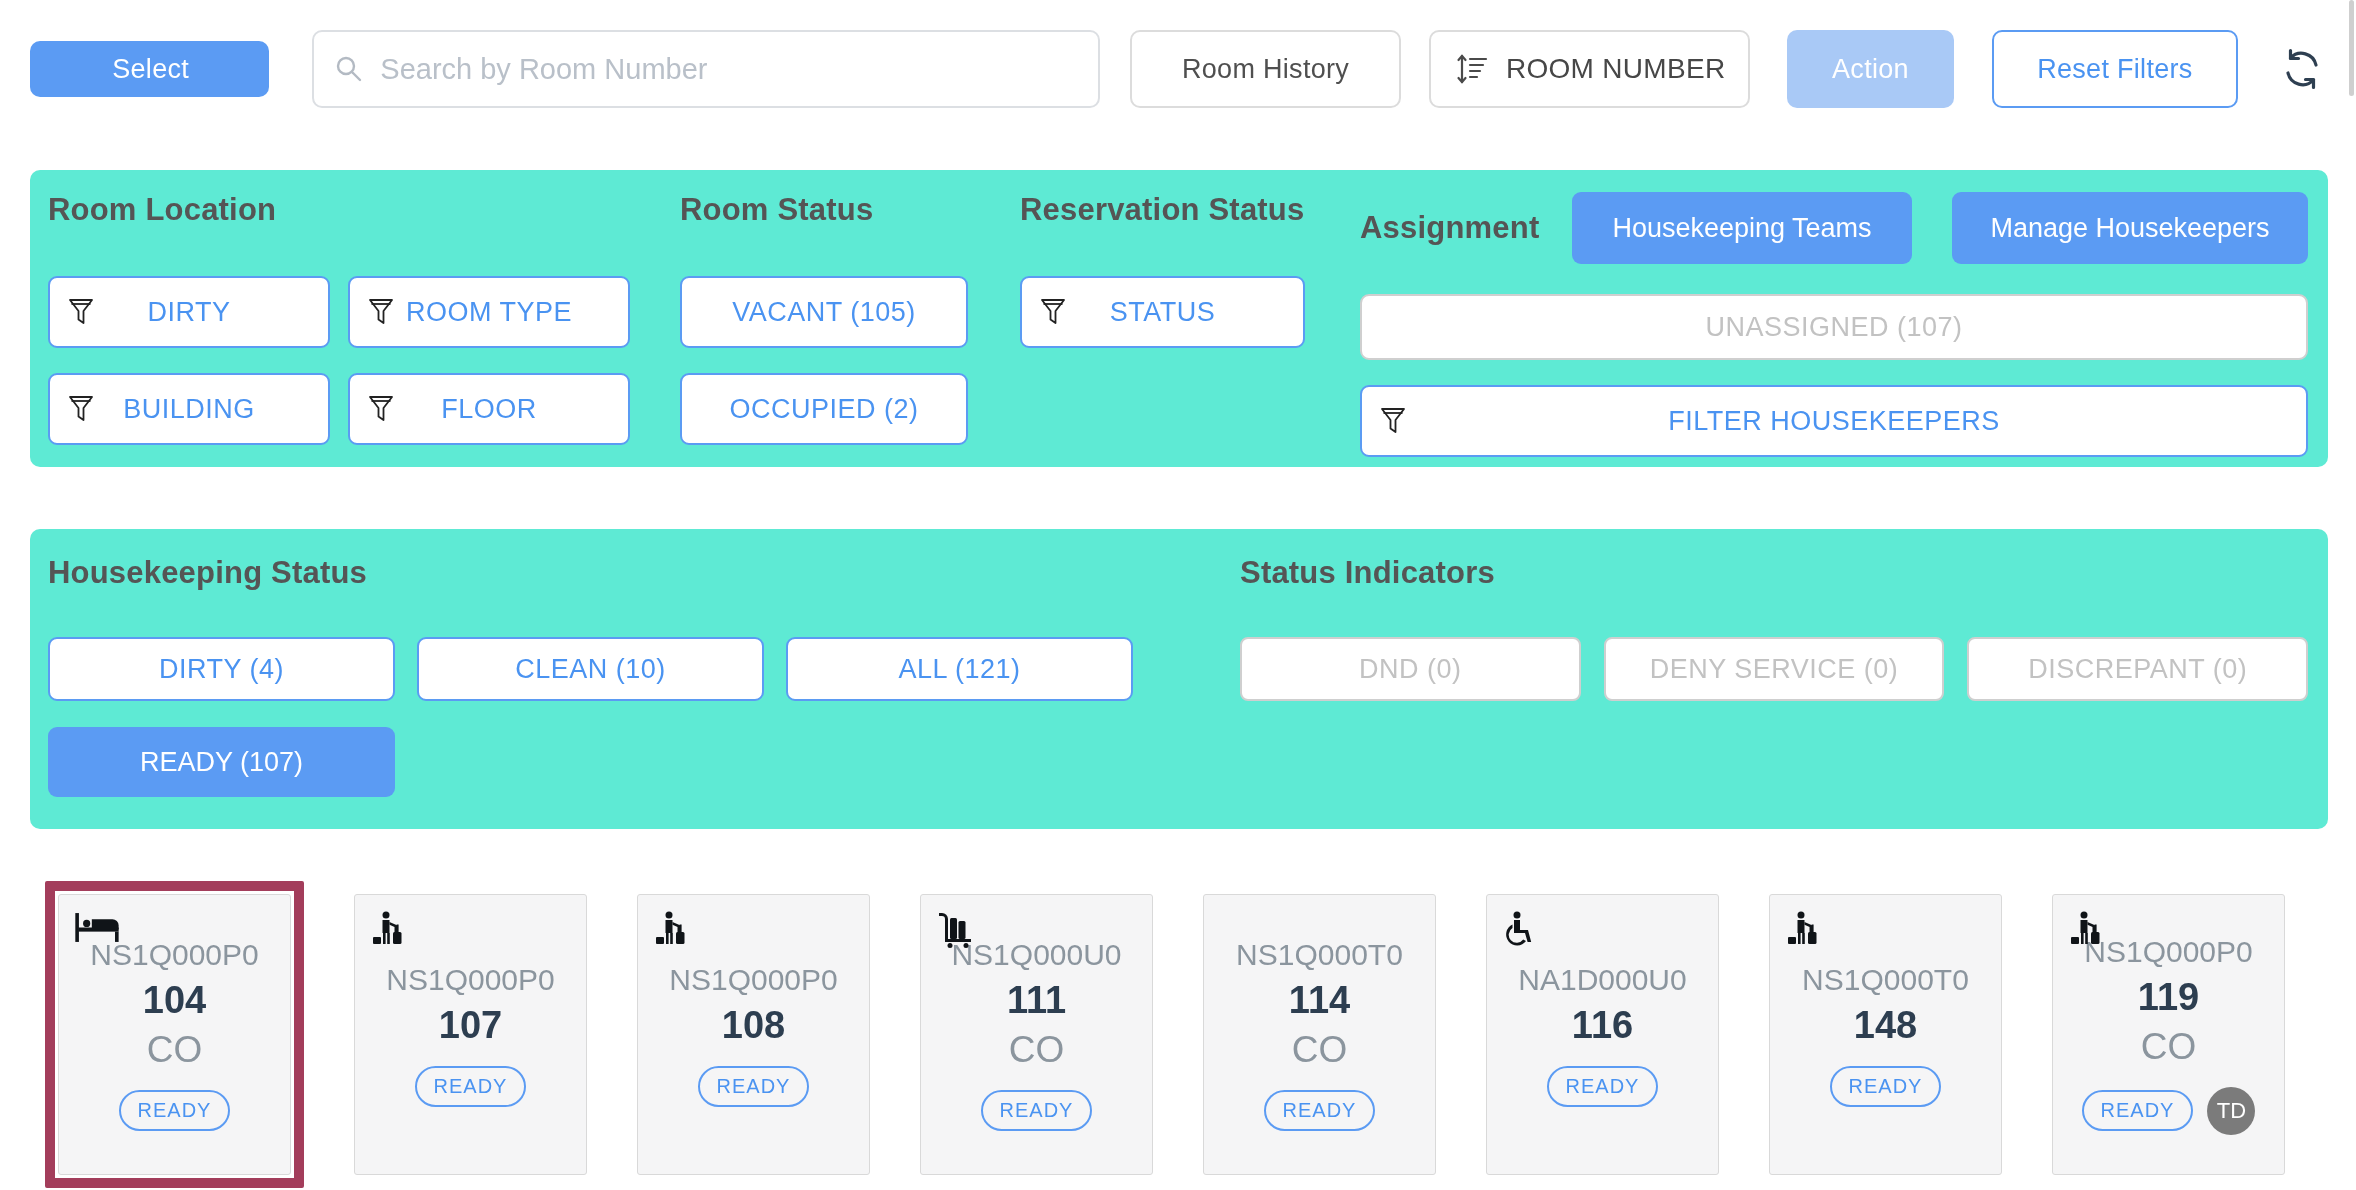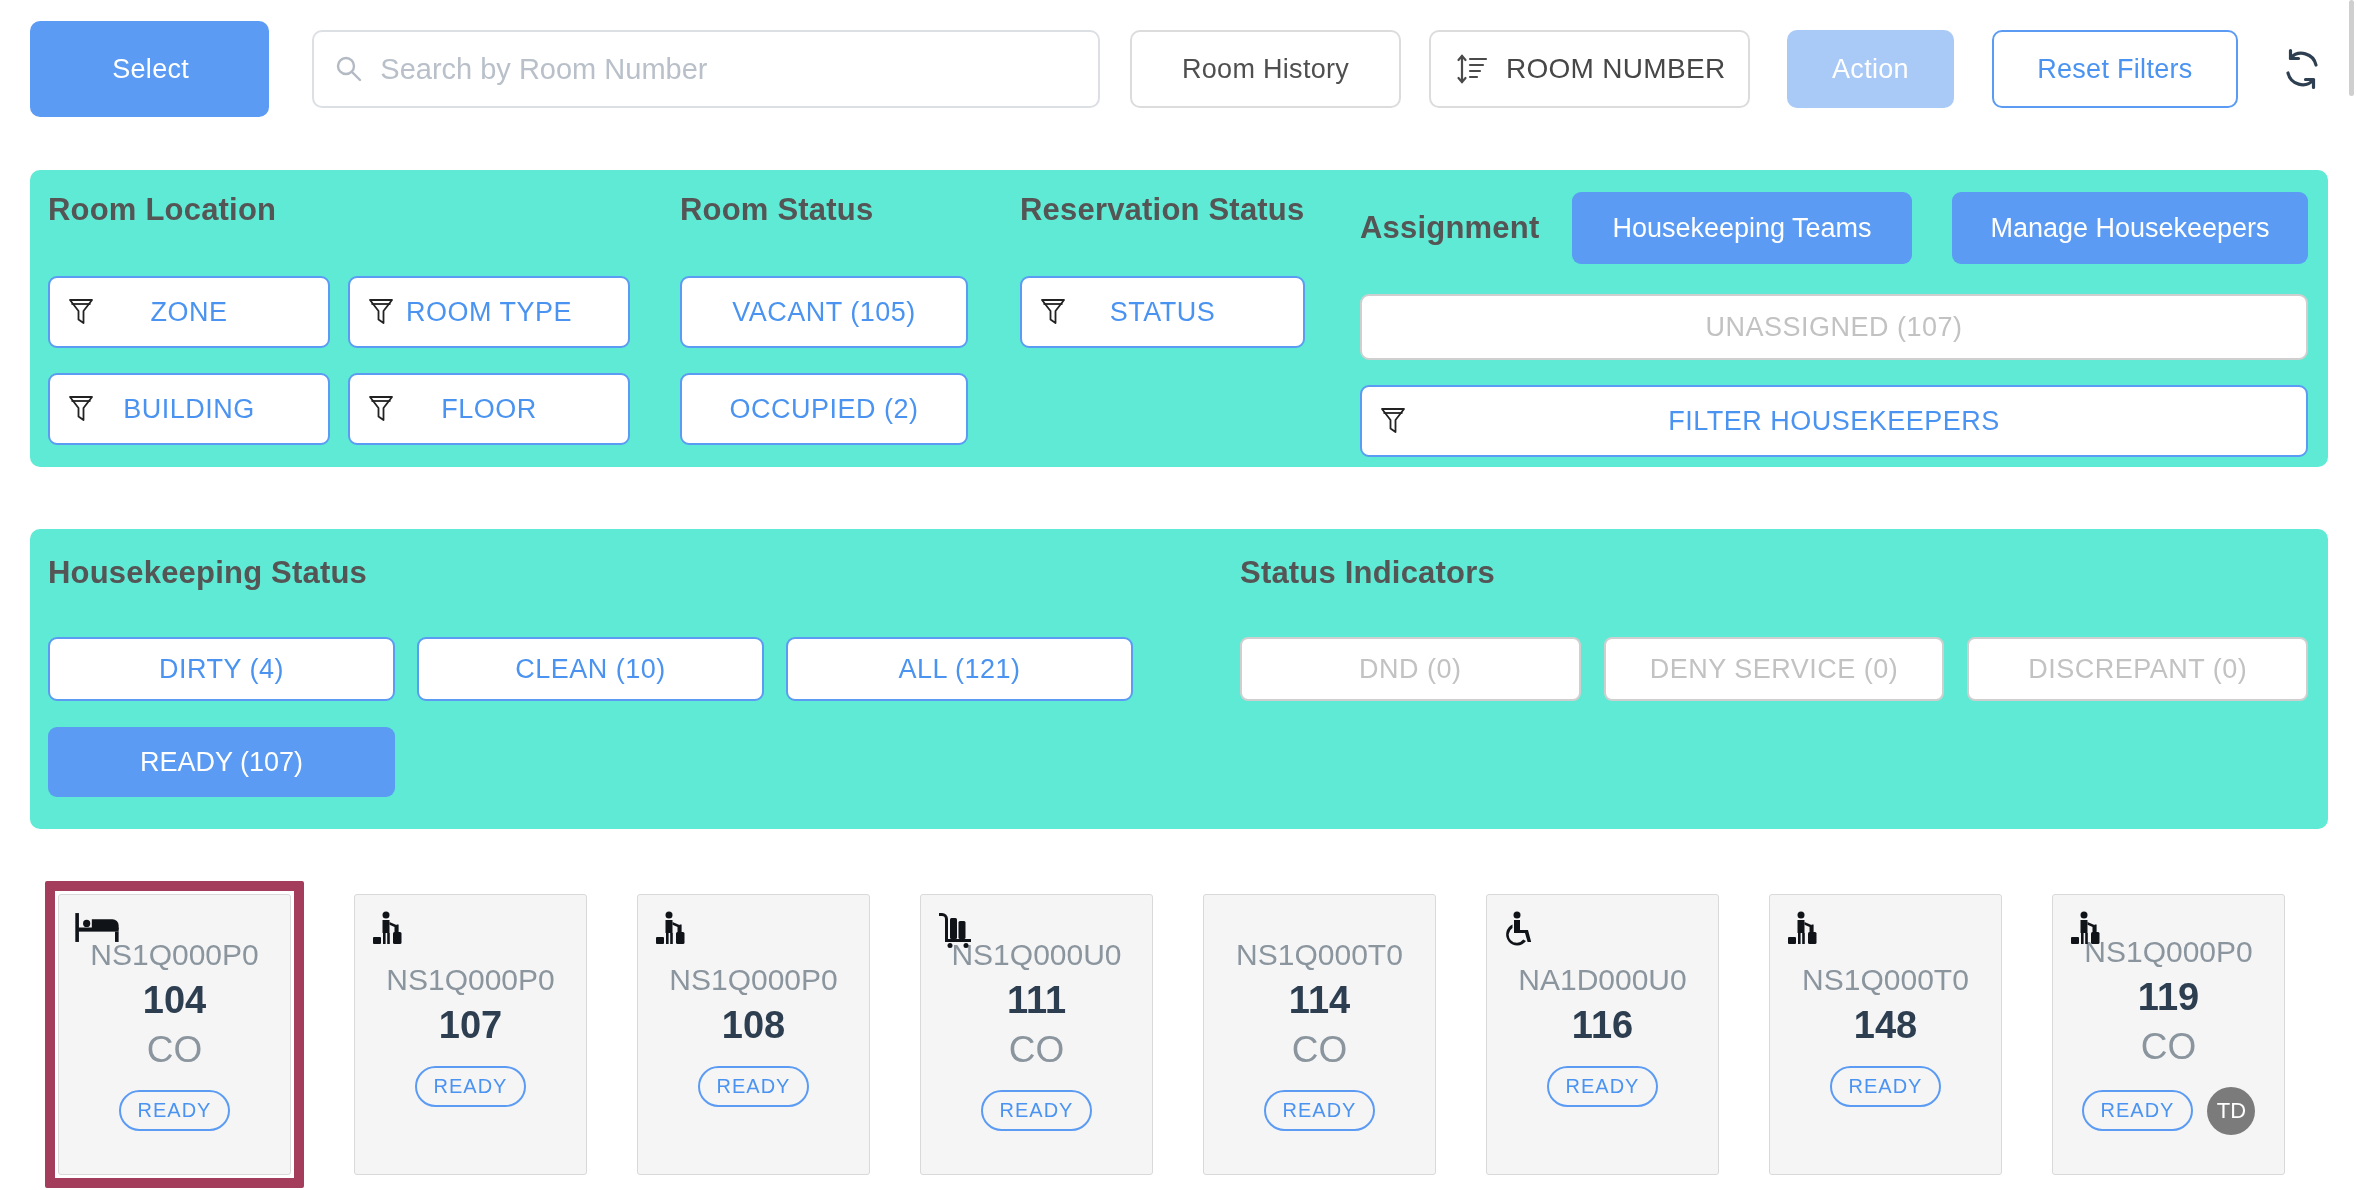--- a/index.html
+++ b/index.html
@@ -12,21 +12,21 @@
     overflow: hidden;
   }
 
   
   .toolbar { display: flex; align-items: center; margin: 30px 30px 0 30px; height: 78px; }
   .btn {
     display: flex; align-items: center; justify-content: center;
     border-radius: 10px; font-size: 27px; letter-spacing: .3px;
     background: #fff; cursor: pointer; border: none; font-family: inherit;
   }
-  .select-btn { width: 240px; height: 96px; background: #5b9bf3; color: #fff; padding-left: 8px; }
+  .select-btn { width: 240px; height: 56px; background: #5b9bf3; color: #fff; padding-left: 8px; }
   .search-box {
     width: 790px; height: 78px; border: 2px solid #dcdfe3; border-radius: 10px;
     display: flex; align-items: center; margin-left: 43px; padding: 0 20px; background: #fff;
   }
   .search-box input {
     border: none; outline: none; font-size: 29px; color: #444; width: 100%;
     margin-left: 14px; font-family: inherit; background: transparent;
   }
   .search-box input::placeholder { color: #b9c0c9; }
   .room-history-btn { width: 272px; height: 78px; border: 2px solid #dcdcdc; color: #4f4f4f; margin-left: 30px; }
@@ -160,21 +160,21 @@
   <div class="col-room-location">
     <h2 class="section-title">Room Location</h2>
     <div class="grid2">
       <button class="fbtn">
         <span class="funnel">
           <svg width="26" height="28" viewBox="0 0 26 28" fill="none" stroke="#222" stroke-width="1.8" stroke-linejoin="round">
               <path d="M2 2 h22 l-8.5 11 v12 l-5 -3.5 V13 z"></path>
               <line x1="3.5" y1="6" x2="22.5" y2="6"></line>
             </svg>
         </span>
-        <span>ZONE</span>
+        <span>DIRTY</span>
       </button>
       <button class="fbtn">
         <span class="funnel">
           <svg width="26" height="28" viewBox="0 0 26 28" fill="none" stroke="#222" stroke-width="1.8" stroke-linejoin="round">
               <path d="M2 2 h22 l-8.5 11 v12 l-5 -3.5 V13 z"></path>
               <line x1="3.5" y1="6" x2="22.5" y2="6"></line>
             </svg>
         </span>
         <span>ROOM TYPE</span>
       </button>

